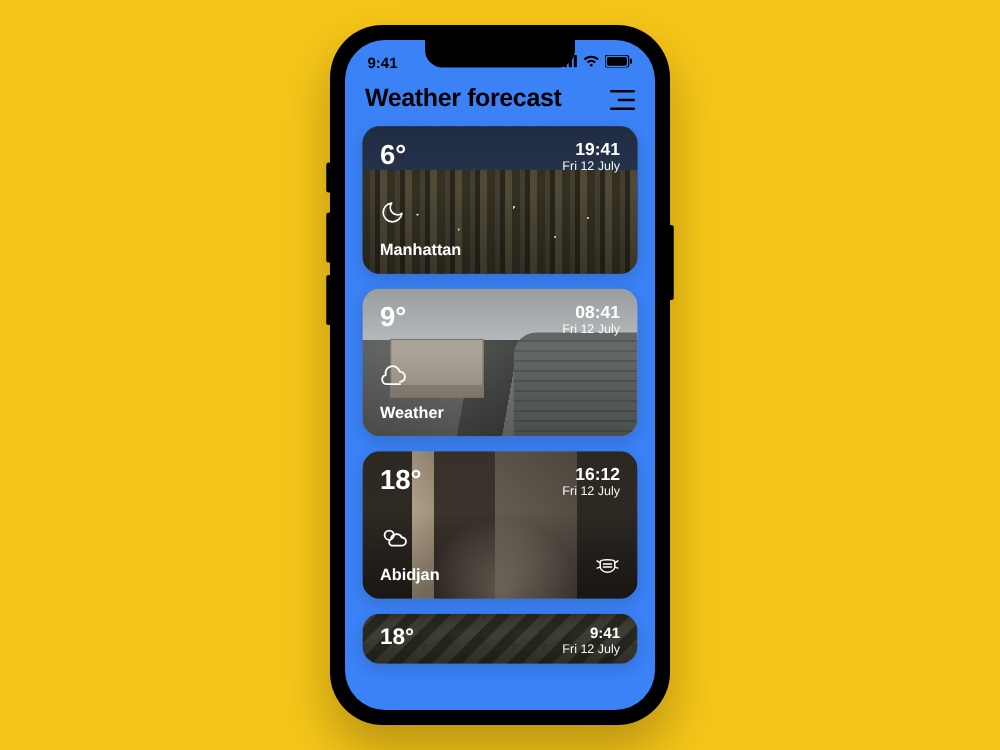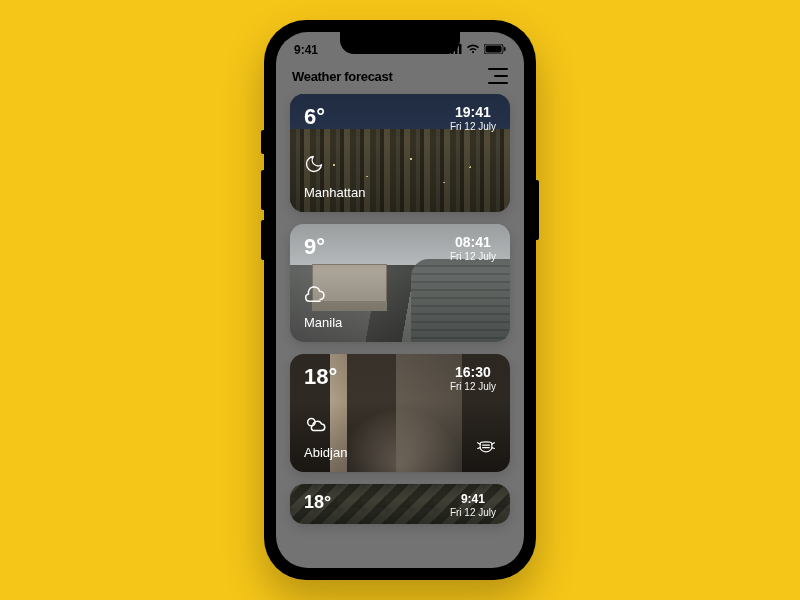--- a/index.html
+++ b/index.html
@@ -17,59 +17,59 @@
     position: relative;
     box-shadow: 0 20px 40px rgba(0,0,0,.25);
   }
   
   .btn-l1 { position:absolute; left:-3px; top:110px; width:3px; height:24px; background:#000; border-radius:2px 0 0 2px; }
   .btn-l2 { position:absolute; left:-3px; top:150px; width:3px; height:40px; background:#000; border-radius:2px 0 0 2px; }
   .btn-l3 { position:absolute; left:-3px; top:200px; width:3px; height:40px; background:#000; border-radius:2px 0 0 2px; }
   .btn-r1 { position:absolute; right:-3px; top:160px; width:3px; height:60px; background:#000; border-radius:0 2px 2px 0; }
   .screen {
     width: 100%; height: 100%;
-    background: #737373; border-radius: 32px;
+    background: #3b82f6; border-radius: 32px;
     overflow: hidden; position: relative;
   }
   .notch {
     position: absolute; top: 0; left: 50%; transform: translateX(-50%);
     width: 120px; height: 22px; background: #000; border-radius: 0 0 14px 14px;
     z-index: 10;
   }
   .status-bar {
     height: 30px; display:flex; justify-content: space-between; align-items:center;
     padding: 6px 18px 0; font-size: 12px; font-weight:600; color:#000;
   }
   .status-right { display:flex; gap:4px; align-items:center; }
   .header-row {
     display:flex; justify-content: space-between; align-items:center;
     padding: 6px 16px 10px;
   }
-  .title { font-size: 13px; font-weight: 800; letter-spacing:-.3px; }
+  .title { font-size: 20px; font-weight: 800; letter-spacing:-.3px; }
   .menu-btn { width:20px; height:16px; display:flex; flex-direction:column; justify-content:space-between; align-items:flex-end; cursor:pointer;}
   .menu-btn span { display:block; height:2px; background:#000; border-radius:1px; }
   .menu-btn span:nth-child(1){width:100%;}
   .menu-btn span:nth-child(2){width:70%;}
   .menu-btn span:nth-child(3){width:100%;}
   .list { display:flex; flex-direction:column; gap:12px; padding: 0 14px 0; }
   .card {
     position:relative; height: 118px; border-radius: 14px; overflow:hidden;
     color:#fff; cursor:pointer;
     box-shadow: 0 4px 12px rgba(0,0,0,.15);
   }
   .card.peek { height: 40px; }
   .bg { position:absolute; inset:0; }
   .overlay { position:absolute; inset:0; background: linear-gradient(180deg, rgba(0,0,0,.25), rgba(0,0,0,.1) 40%, rgba(0,0,0,.35)); }
   .temp { position:absolute; top:10px; left:14px; font-size:22px; font-weight:700; }
-  .time-block { position:absolute; top:10px; right:14px; text-align:center;margin-left:24px; }
+  .time-block { position:absolute; top:10px; right:14px; text-align:right;margin-left:24px; }
   .time { font-size:14px; font-weight:600; }
   .date { font-size:10px; opacity:.95; margin-top:1px; }
   .icon { position:absolute; left:14px; bottom:34px; }
   .icon-r { position:absolute; right:14px; bottom:14px; }
-  .city { position:absolute; left:14px; bottom:12px; font-size:13px; font-weight:400; }
+  .city { position:absolute; left:14px; bottom:12px; font-size:13px; font-weight:700; }
 
   
   .bg-manhattan {
     background:
       linear-gradient(180deg, #2a3a56 0%, #2a3a56 30%, transparent 30%),
       repeating-linear-gradient(90deg, #3a3626 0, #3a3626 6px, #4a4638 6px, #4a4638 10px,
         #2f2a1e 10px, #2f2a1e 14px, #5a533e 14px, #5a533e 20px),
       linear-gradient(#2a2418,#1a160e);
     background-blend-mode: normal, normal, normal;
   }
@@ -186,29 +186,29 @@
         <div class="temp">9°</div>
         <div class="time-block">
           <div class="time">08:41</div>
           <div class="date">Fri 12 July</div>
         </div>
         <div class="icon">
           <svg width="22" height="20" viewBox="0 0 24 20" fill="none" stroke="#fff" stroke-width="1.6" stroke-linecap="round" stroke-linejoin="round">
               <path d="M17.5 16a4.5 4.5 0 00-.4-9A6 6 0 005 10a4 4 0 001 7.9h11.5"></path>
             </svg>
         </div>
-        <div class="city">Manila</div>
+        <div class="city">Weather</div>
       </div>
 
       <div class="card">
         <div class="bg bg-manila"></div>
         <div class="overlay"></div>
         <div class="temp">18°</div>
         <div class="time-block">
-          <div class="time">16:30</div>
+          <div class="time">16:12</div>
           <div class="date">Fri 12 July</div>
         </div>
         <div class="icon">
           <svg width="24" height="20" viewBox="0 0 26 20" fill="none" stroke="#fff" stroke-width="1.6" stroke-linecap="round" stroke-linejoin="round">
               <circle cx="8" cy="8" r="4"></circle>
               <path d="M19 17a3.5 3.5 0 000-7 5 5 0 00-9.5 1.5A3 3 0 0010 17h9z"></path>
             </svg>
         </div>
         <div class="icon-r">
           <svg width="20" height="16" viewBox="0 0 24 18" fill="none" stroke="#fff" stroke-width="1.4" stroke-linecap="round" stroke-linejoin="round">

